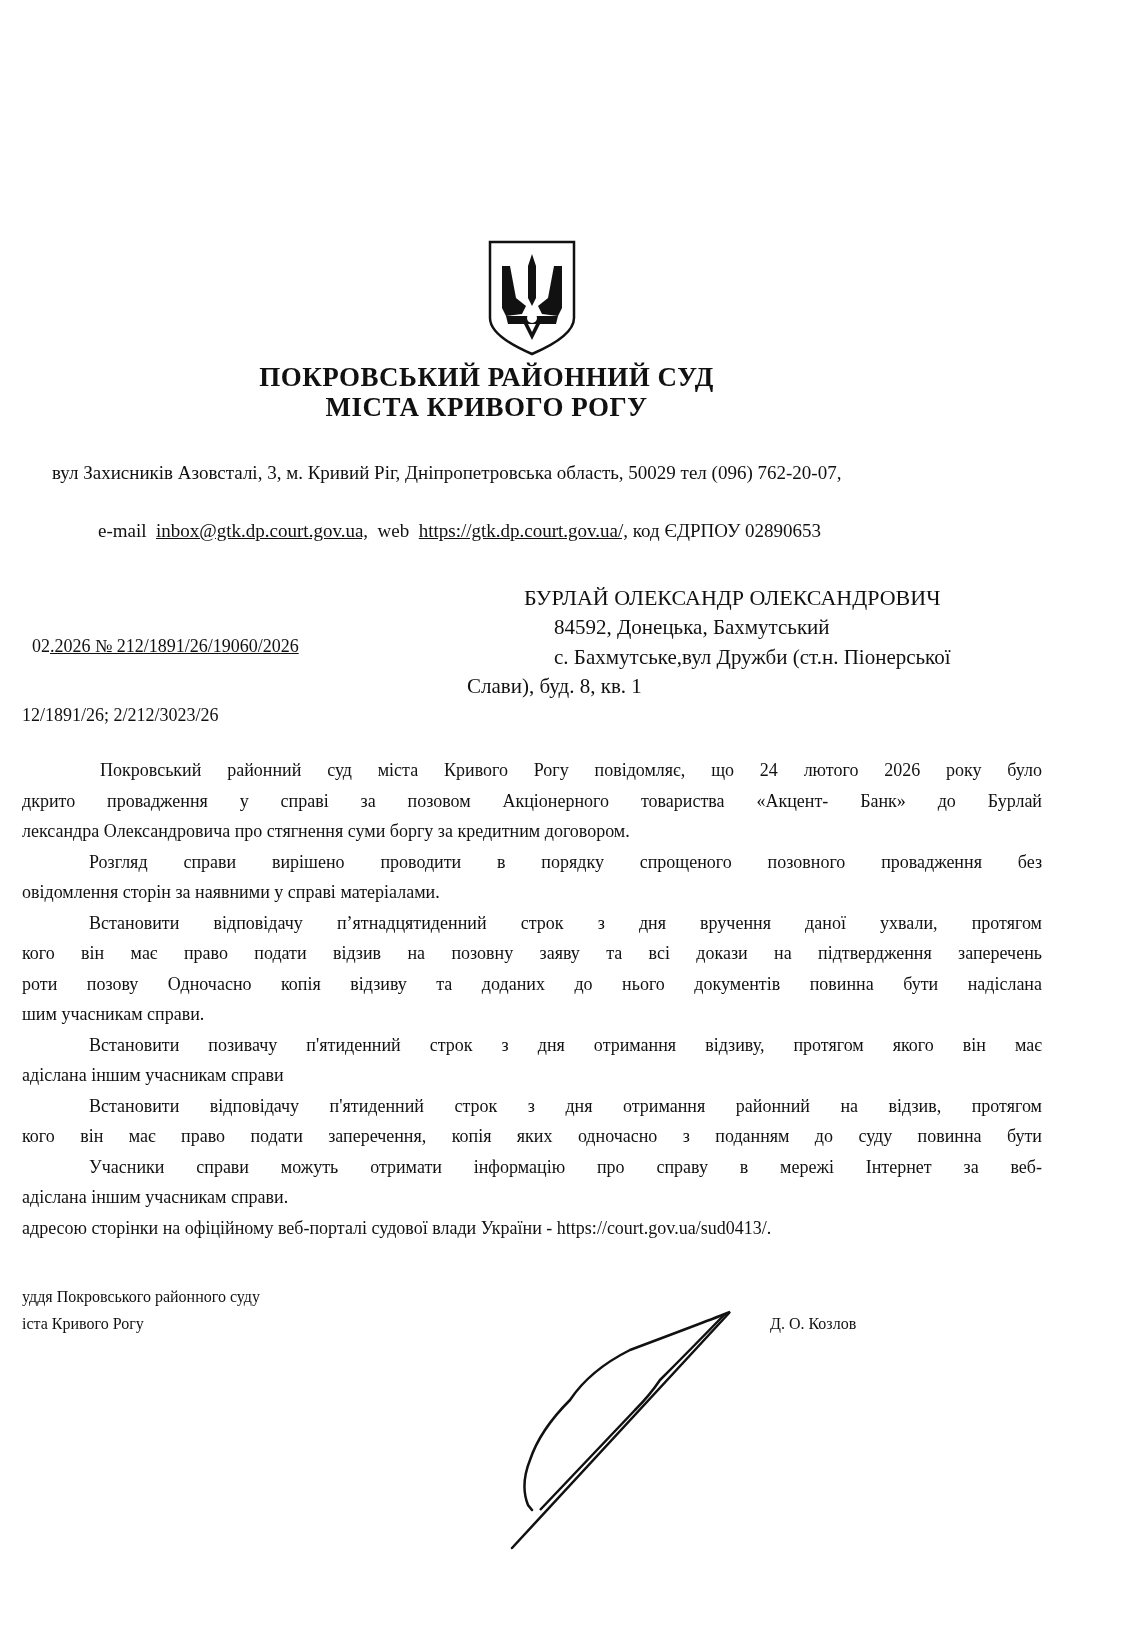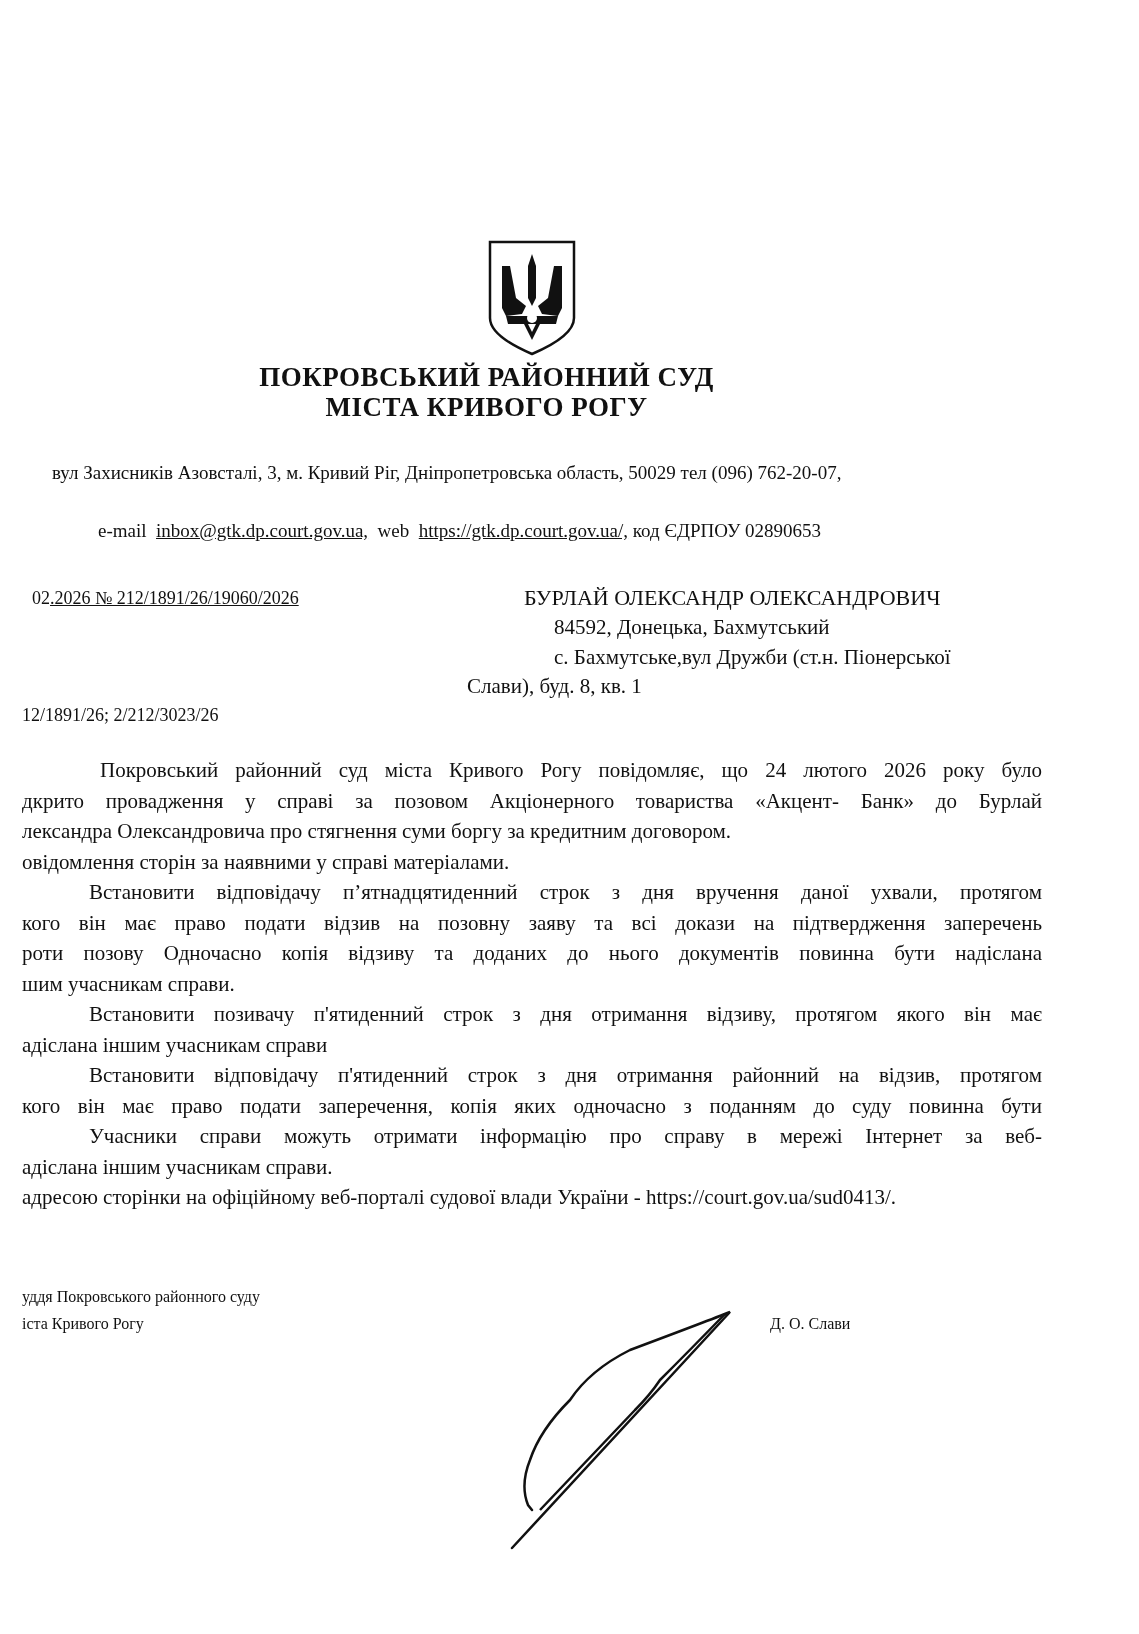--- a/index.html
+++ b/index.html
@@ -6,21 +6,21 @@
   body { width: 1139px; height: 1634px; position: relative; overflow: hidden;
          font-family: "Liberation Serif", "DejaVu Serif", serif; color: #111; }
   .abs { position: absolute; white-space: nowrap; }
   .emblem { position: absolute; left: 486px; top: 236px; width: 92px; height: 120px; }
   .title { position: absolute; left: 0; width: 973px; text-align: center; font-weight: bold;
            font-size: 27px; letter-spacing: 0.5px; }
   .contact { font-size: 19px; }
   .contact a { color: #111; text-decoration: underline; }
   .regnum { font-size: 18px; text-decoration: underline; }
   .addr { font-size: 21px; }
-  .para { position: absolute; left: 22px; width: 1020px; font-size: 21px; line-height: 30.5px;
+  .para { position: absolute; left: 22px; width: 1020px; font-size: 18px; line-height: 30.5px;
           text-align: justify; }
   .line { display: block; height: 30.5px; white-space: nowrap; overflow: hidden; text-align: justify;
           text-align-last: justify; }
   .line.last { text-align-last: left; }
   .line.indent { padding-left: 67px; }
   .sig { font-size: 16px; }
   .signature { position: absolute; left: 510px; top: 1310px; width: 320px; height: 240px; }
 </style>
 </head>
 <body>
@@ -41,47 +41,48 @@
 <div class="abs contact" style="left:52px; top:462px;">вул  Захисників Азовсталі, 3, м. Кривий Ріг,  Дніпропетровська область, 50029 тел  (096) 762-20-07,</div>
 <div class="abs contact" style="left:98px; top:488px;margin-top:32px;">
   <span>e-mail</span>&nbsp;
   <a>inbox@gtk.dp.court.gov.ua,</a>&nbsp;
   <span>web</span>&nbsp;
   <a>https://gtk.dp.court.gov.ua/,</a>
   <span>код ЄДРПОУ 02890653</span>
 </div>
 
 <div class="abs regnum" style="left:32px; top:588px;">
-  <span style="text-decoration:none;display:inline-block;">02</span><span>.2026 №  212/1891/26/19060/2026</span>
+  <span style="text-decoration:none;display:inline-block;margin-top:48px;">02</span><span>.2026 №  212/1891/26/19060/2026</span>
 </div>
 <div class="abs regnum" style="left:22px; top:705px; text-decoration:none;">12/1891/26; 2/212/3023/26</div>
 
 <div class="abs addr" style="left:524px; top:585px; font-size:22px;">БУРЛАЙ ОЛЕКСАНДР ОЛЕКСАНДРОВИЧ</div>
 <div class="abs addr" style="left:554px; top:615px;">84592,  Донецька,  Бахмутський</div>
 <div class="abs addr" style="left:554px; top:645px;">с. Бахмутське,вул  Дружби (ст.н. Піонерської</div>
 <div class="abs addr" style="left:467px; top:674px;">Слави), буд. 8, кв. 1</div>
 
 <div class="para" style="top:755px;">
   <span class="line indent" style="padding-left:78px;">Покровський районний суд міста Кривого Рогу повідомляє, що 24 лютого 2026 року було</span>
   <span class="line">дкрито провадження у справі за позовом Акціонерного товариства «Акцент- Банк» до Бурлай</span>
   <span class="line last">лександра Олександровича про стягнення суми боргу за кредитним договором.</span>
+  <span class="line indent">Розгляд справи вирішено проводити в порядку спрощеного позовного провадження без</span>
   <span class="line last">овідомлення сторін за наявними у справі матеріалами.</span>
   <span class="line indent">Встановити відповідачу п’ятнадцятиденний строк з дня вручення даної ухвали, протягом</span>
   <span class="line">кого він має право подати відзив на позовну заяву та всі докази на підтвердження заперечень</span>
   <span class="line">роти позову  Одночасно копія відзиву та доданих до нього документів повинна бути надіслана</span>
   <span class="line last">шим учасникам справи.</span>
   <span class="line indent">Встановити позивачу п'ятиденний строк з дня отримання відзиву, протягом якого він має</span>
   <span class="line last">адіслана іншим учасникам справи</span>
   <span class="line indent">Встановити відповідачу п'ятиденний строк з дня отримання районний на відзив, протягом</span>
   <span class="line">кого він має право подати заперечення, копія яких одночасно з поданням до суду повинна бути</span>
   <span class="line indent">Учасники справи можуть отримати інформацію про справу в мережі Інтернет за веб-</span>
   <span class="line last">адіслана іншим учасникам справи.</span>
   <span class="line last">адресою сторінки на офіційному веб-порталі судової влади України - https://court.gov.ua/sud0413/.</span>
 </div>
 
 <div class="abs sig" style="left:22px; top:1288px;">уддя Покровського районного суду</div>
 <div class="abs sig" style="left:22px; top:1315px;">іста Кривого Рогу</div>
-<div class="abs sig" style="left:770px; top:1315px;">Д. О. Слави</div>
+<div class="abs sig" style="left:770px; top:1315px;">Д. О. Козлов</div>
 
 <svg class="signature" viewBox="0 0 320 240">
   <path d="M2 238 L220 2 Q200 10 120 40 Q80 60 60 90 Q30 120 20 150 Q10 175 18 195 L22 200" fill="none" stroke="#111" stroke-width="2.5" stroke-linecap="round"></path>
   <path d="M215 4 Q180 40 150 70 Q140 85 125 100 L30 200" fill="none" stroke="#111" stroke-width="2.5"></path>
 </svg>
 
 </body></html>

